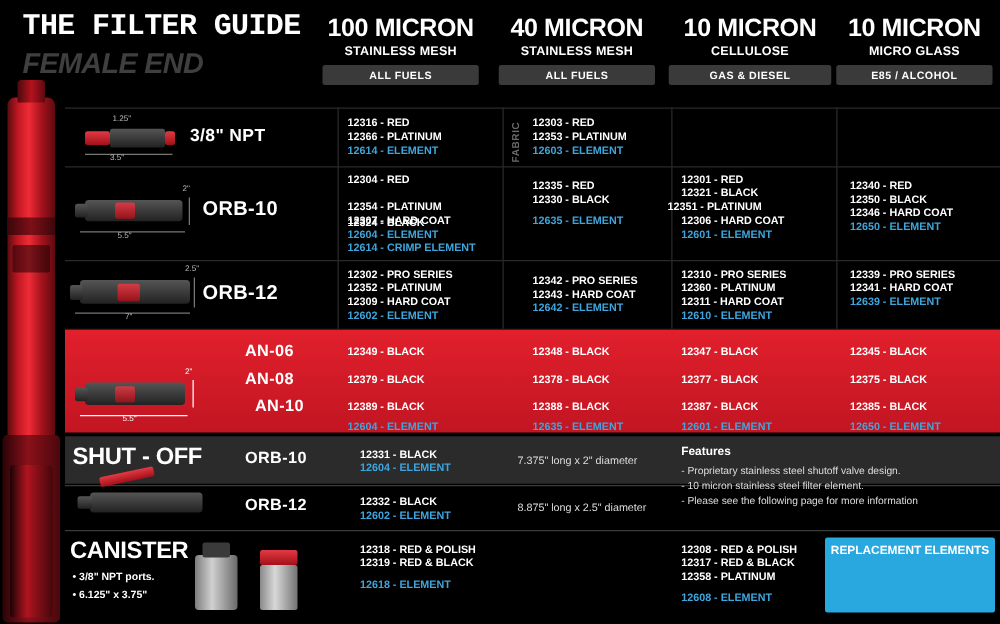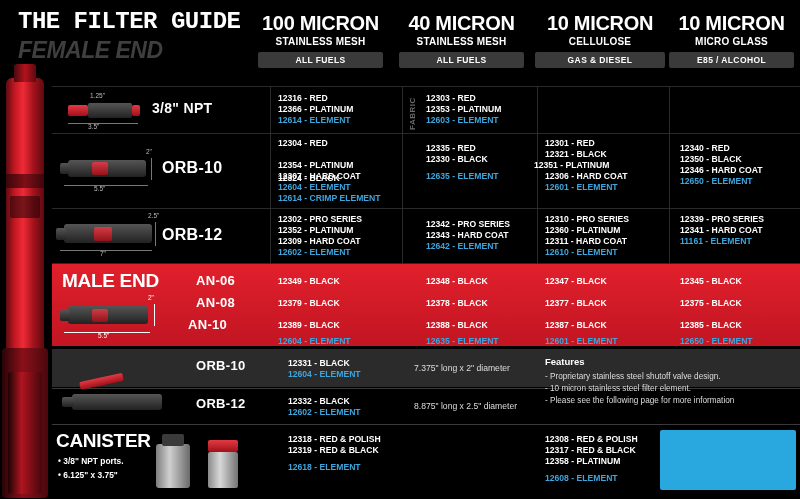--- a/index.html
+++ b/index.html
@@ -246,38 +246,37 @@
   <div class="cell" style="left:426px; top:230px;">12343 - HARD COAT</div>
   <div class="cell el" style="left:426px; top:241px;">12642 - ELEMENT</div>
 
   <div class="cell" style="left:545px; top:214px;">12310 - PRO SERIES</div>
   <div class="cell" style="left:545px; top:225px;">12360 - PLATINUM</div>
   <div class="cell" style="left:545px; top:236px;">12311 - HARD COAT</div>
   <div class="cell el" style="left:545px; top:247px;">12610 - ELEMENT</div>
 
   <div class="cell" style="left:680px; top:214px;">12339 - PRO SERIES</div>
   <div class="cell" style="left:680px; top:225px;">12341 - HARD COAT</div>
-  <div class="cell el" style="left:680px; top:236px;">11161 - ELEMENT</div>
+  <div class="cell el" style="left:680px; top:236px;">12639 - ELEMENT</div>
 
   <div class="redband" style="top:264px; height:82px;"></div>
-  <div class="redband-title" style="left:62px; top:270px;">MALE END</div>
 
   <div class="fitting" style="left:58px; top:292px; width:100px; height:52px;">
     <div class="fit-blk" style="left:10px; top:14px; width:80px; height:18px; border-radius:3px;"></div>
     <div class="fit-blk" style="left:2px; top:18px; width:10px; height:11px;"></div>
     <div class="fit-red" style="left:34px; top:17px; width:16px; height:13px; opacity:.85;"></div>
     <div class="dimvert" style="left:96px; top:12px; height:22px; background:#fff;"></div>
     <div class="dim" style="left:90px; top:2px; color:#fff;">2"</div>
     <div class="dimline" style="left:6px; top:40px; width:86px; background:#fff;"></div>
     <div class="dim" style="left:40px; top:40px; color:#fff;">5.5"</div>
   </div>
 
   <div class="rowlabel" style="left:196px; top:273px; font-size:13px;">AN-06</div>
   <div class="rowlabel" style="left:196px; top:295px; font-size:13px;">AN-08</div>
-  <div class="rowlabel" style="left:188px; top:317px; font-size:13px;">AN-10</div>
+  <div class="rowlabel" style="left:204px; top:317px; font-size:13px;">AN-10</div>
 
   <div class="cell" style="left:278px; top:276px;">12349 - BLACK</div>
   <div class="cell" style="left:278px; top:298px;">12379 - BLACK</div>
   <div class="cell" style="left:278px; top:320px;">12389 - BLACK</div>
   <div class="cell el" style="left:278px; top:336px;">12604 - ELEMENT</div>
 
   <div class="cell" style="left:426px; top:276px;text-align:right;">12348 - BLACK</div>
   <div class="cell" style="left:426px; top:298px;">12378 - BLACK</div>
   <div class="cell" style="left:426px; top:320px;">12388 - BLACK</div>
   <div class="cell el" style="left:426px; top:336px;">12635 - ELEMENT</div>
@@ -289,20 +288,21 @@
 
   <div class="cell" style="left:680px; top:276px;">12345 - BLACK</div>
   <div class="cell" style="left:680px; top:298px;">12375 - BLACK</div>
   <div class="cell" style="left:680px; top:320px;">12385 - BLACK</div>
   <div class="cell el" style="left:680px; top:336px;">12650 - ELEMENT</div>
 
   <div class="grayband" style="top:349px; height:38px;"></div>
   <div class="rowline" style="top:388px; background:#3a3a3a;"></div>
   <div class="rowline" style="top:424px; background:#3a3a3a;"></div>
 
+  <div class="shutoff-title" style="position:absolute; left:58px; top:355px;">SHUT - OFF</div>
 
   <div class="fitting" style="left:58px; top:382px; width:110px; height:40px;">
     <div class="fit-blk" style="left:14px; top:12px; width:90px; height:16px; border-radius:3px;"></div>
     <div class="fit-red" style="left:22px; top:0px; width:44px; height:8px; transform:rotate(-12deg); transform-origin:left center;"></div>
     <div class="fit-blk" style="left:4px; top:15px; width:12px; height:10px;"></div>
   </div>
 
   <div class="rowlabel" style="left:196px; top:358px; font-size:13px;">ORB-10</div>
   <div class="rowlabel" style="left:196px; top:396px; font-size:13px;">ORB-12</div>
 
@@ -335,15 +335,16 @@
   <div class="cell" style="left:288px; top:434px;">12318 - RED &amp; POLISH</div>
   <div class="cell" style="left:288px; top:445px;">12319 - RED &amp; BLACK</div>
   <div class="cell el" style="left:288px; top:462px;">12618 - ELEMENT</div>
 
   <div class="cell" style="left:545px; top:434px;">12308 - RED &amp; POLISH</div>
   <div class="cell" style="left:545px; top:445px;">12317 - RED &amp; BLACK</div>
   <div class="cell" style="left:545px; top:456px;">12358 - PLATINUM</div>
   <div class="cell el" style="left:545px; top:473px;text-align:right;">12608 - ELEMENT</div>
 
   <div class="bluebox" style="left:660px; top:430px; width:136px; height:60px;">
+    <div class="bb-t">REPLACEMENT ELEMENTS</div>
   </div>
 
 </div>
 
 </body></html>

